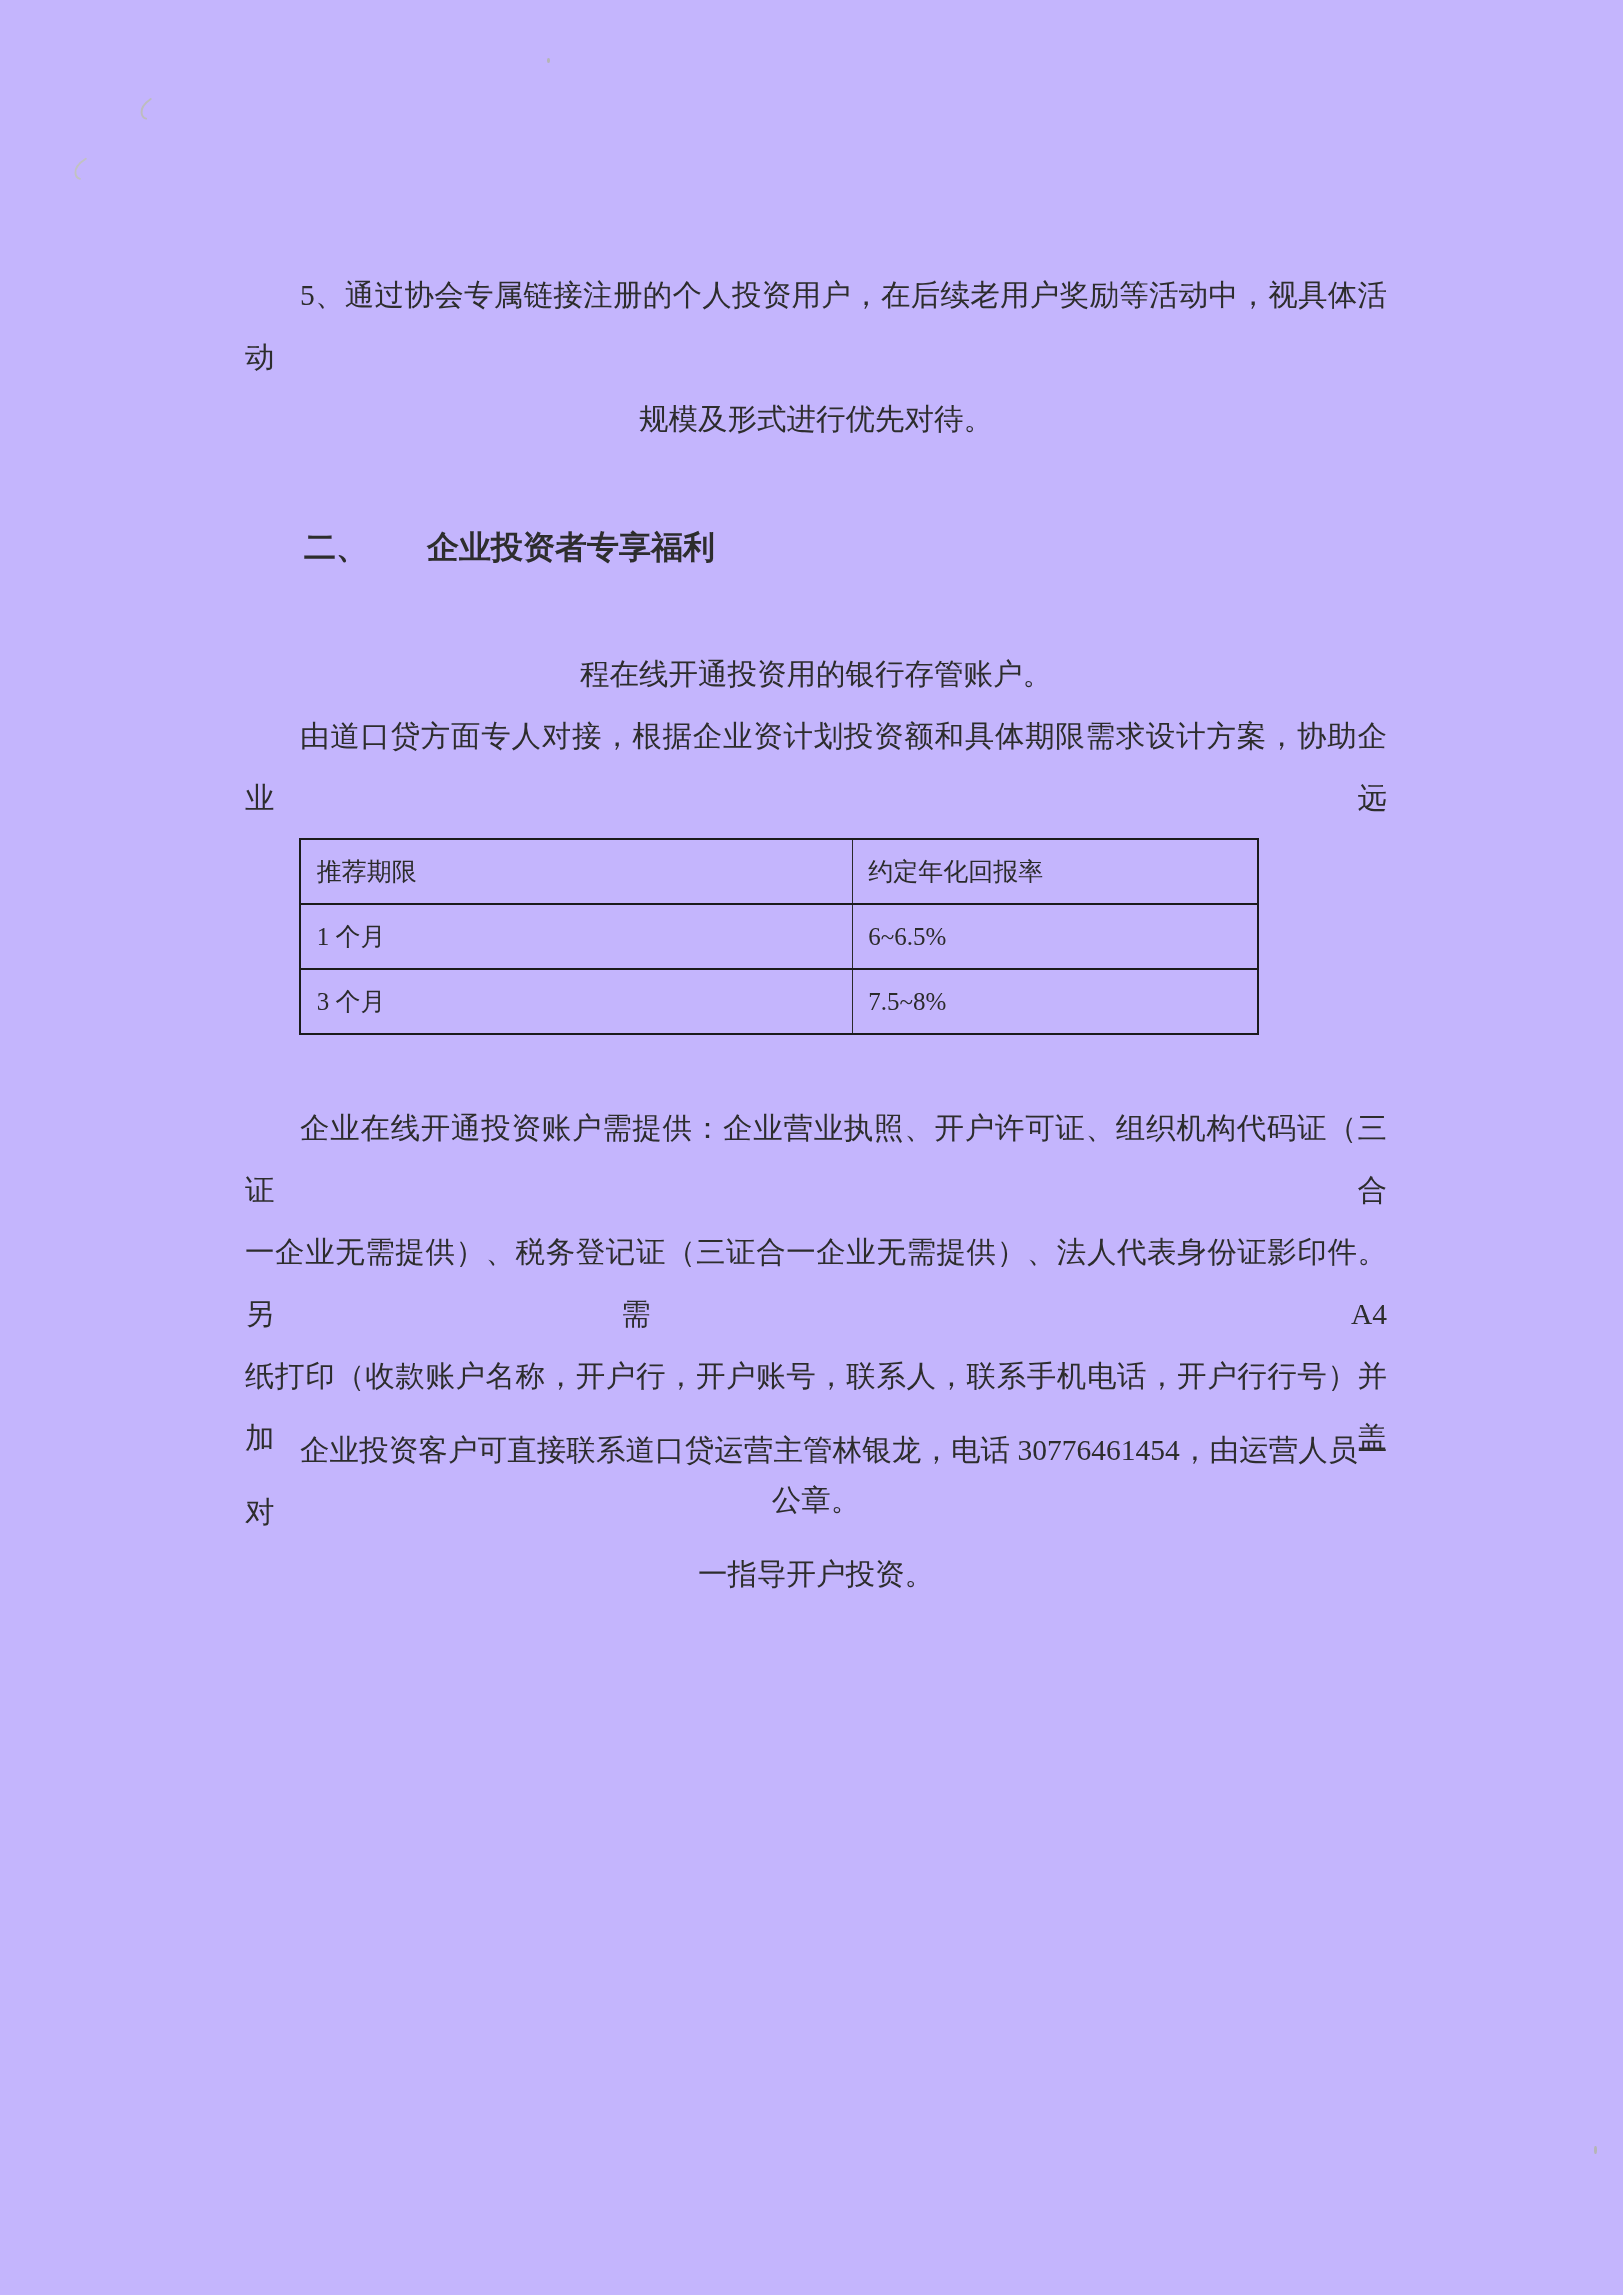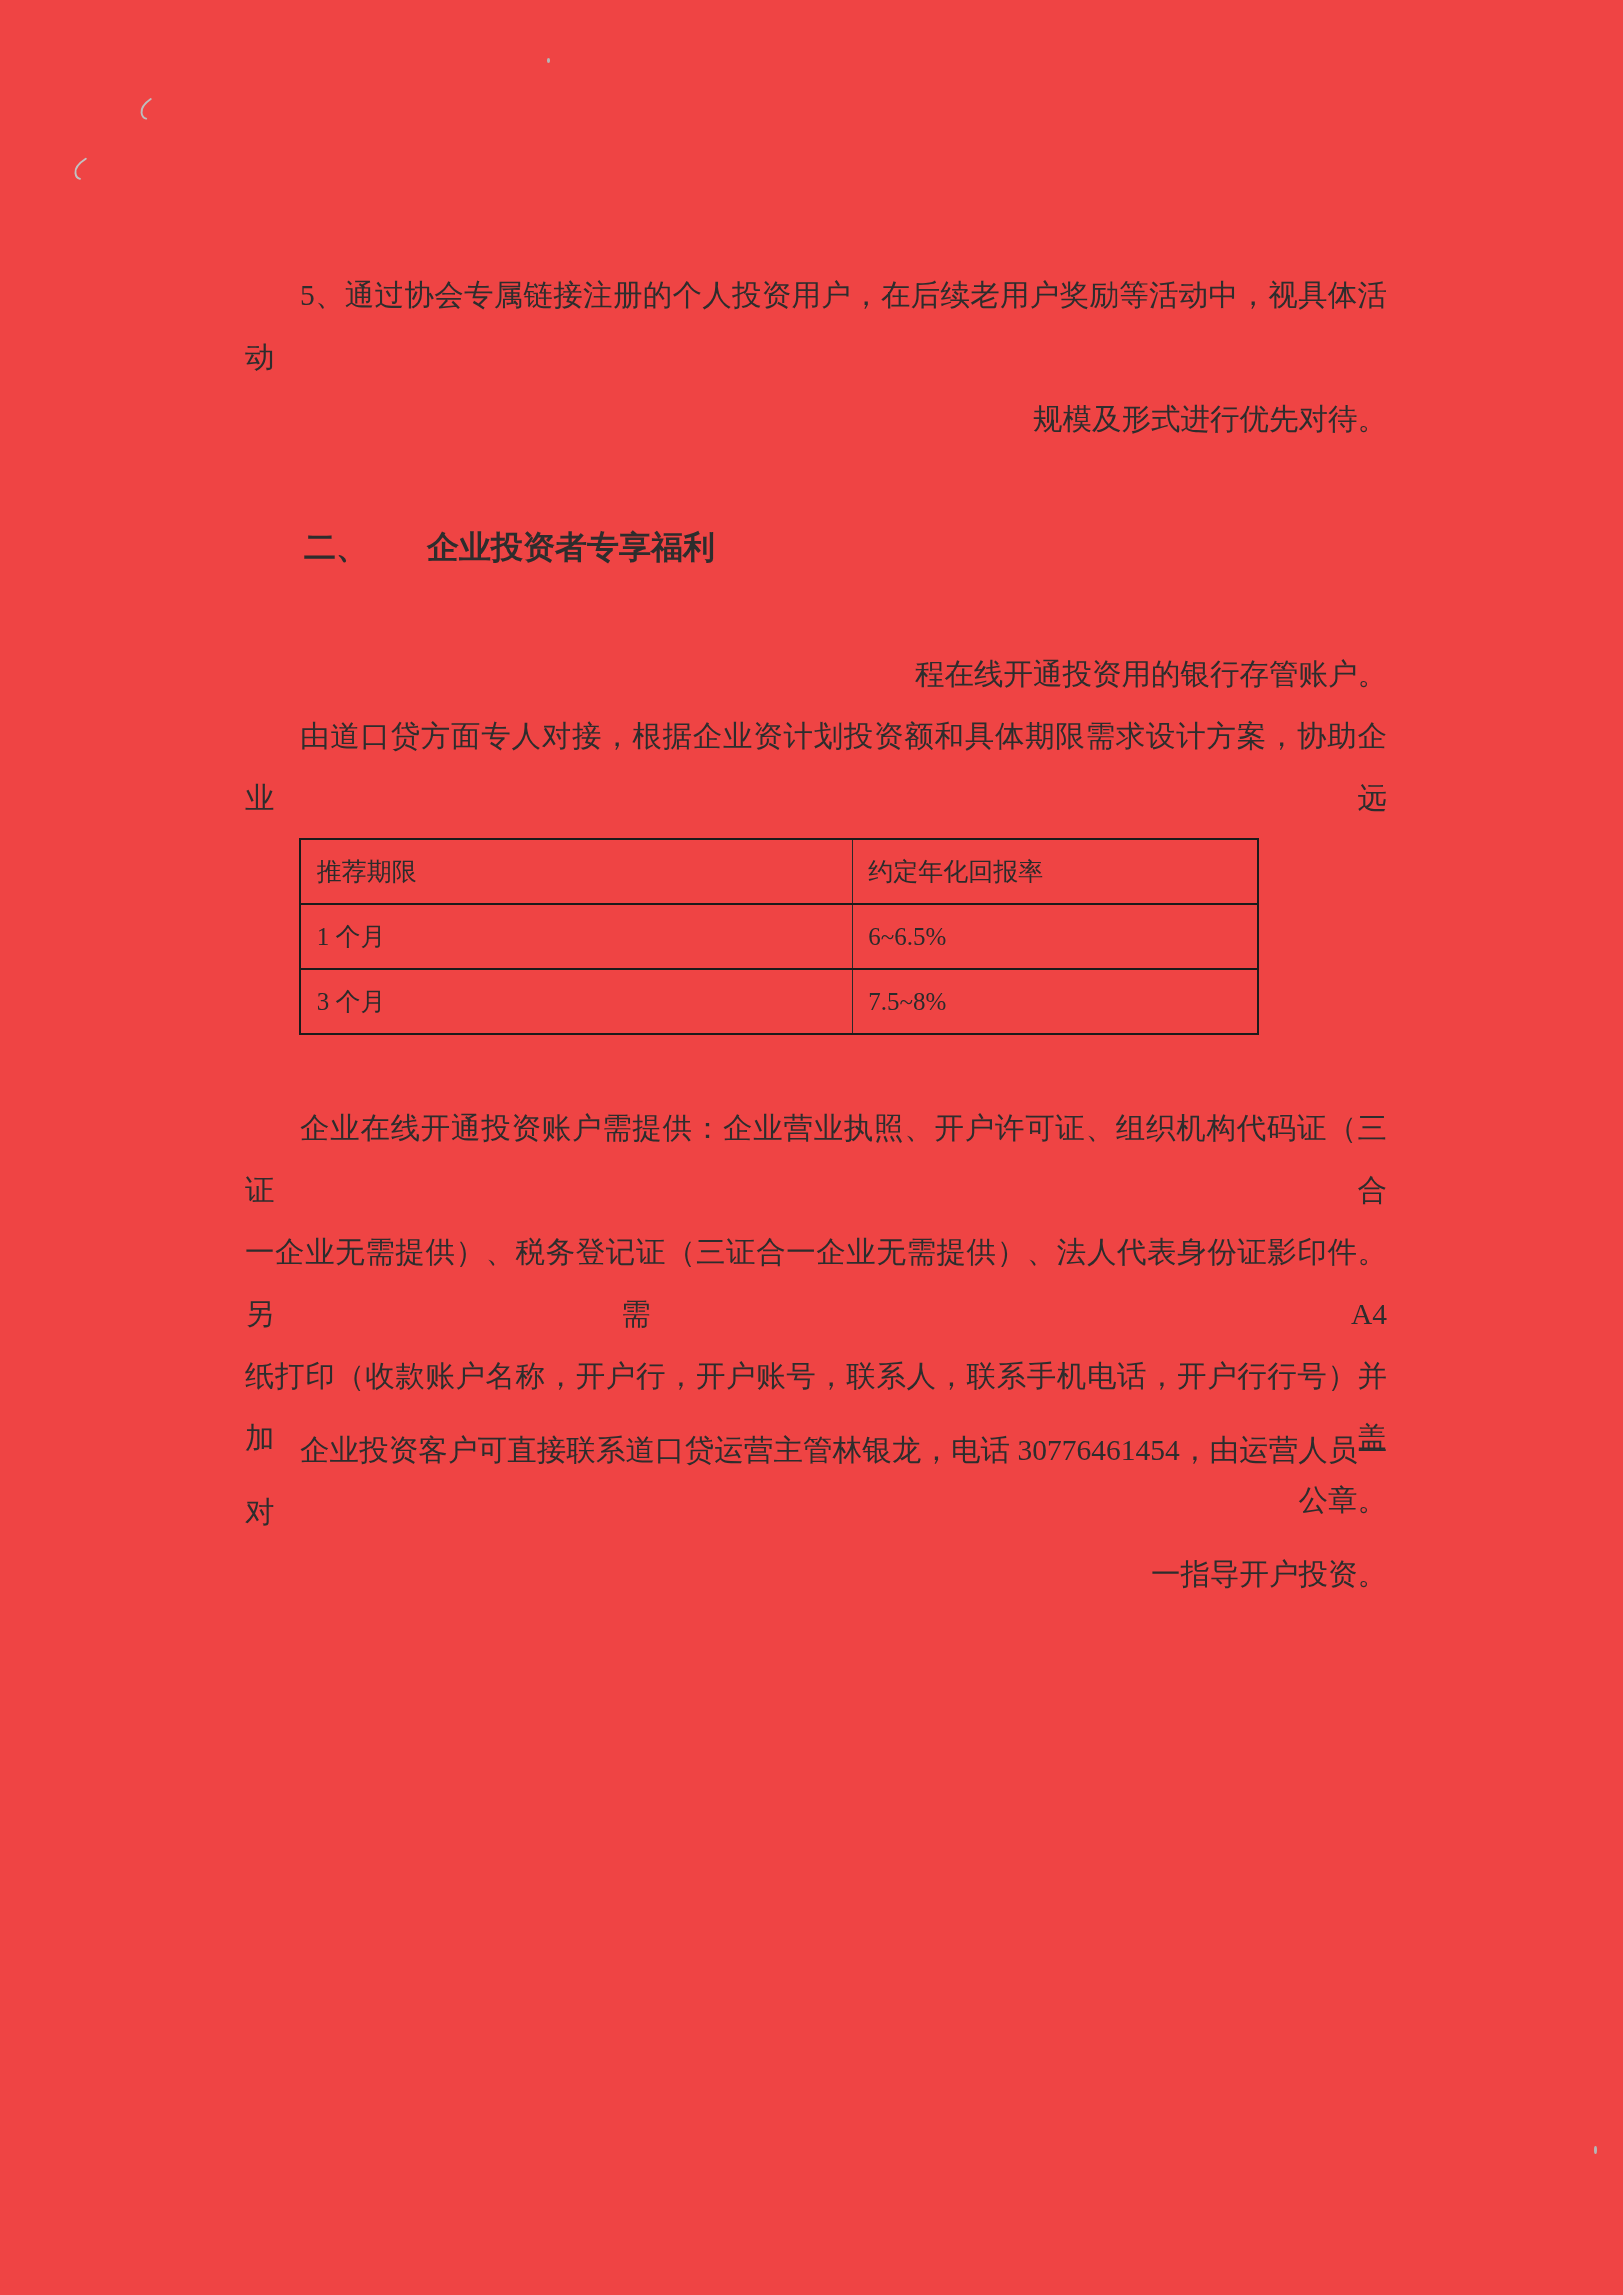--- a/index.html
+++ b/index.html
@@ -5,39 +5,39 @@
   html, body {
     margin: 0;
     padding: 0;
     background: #e8e8e8;
   }
   .page {
     position: relative;
     width: 1623px;
     height: 2295px;
     margin: 0 auto;
-    background: #ef4444;
+    background: #c4b5fd;
     overflow: hidden;
     font-family: "Liberation Serif", "DejaVu Serif", serif;
     color: #2d2d2d;
   }
   .textblock {
     position: absolute;
     left: 245px;
     width: 1142px;
     font-size: 29.5px;
     line-height: 62px;
   }
   .textblock .line {
     text-align: justify;
     text-align-last: justify;
     text-justify: inter-character;
   }
   .textblock .line.short {
-    text-align: right;
+    text-align: center;
     text-align-last: auto;
   }
   .textblock .line.first {
     text-indent: 55px;
   }
   .heading {
     position: absolute;
     left: 304px;
     top: 516px;
     line-height: 62px;

